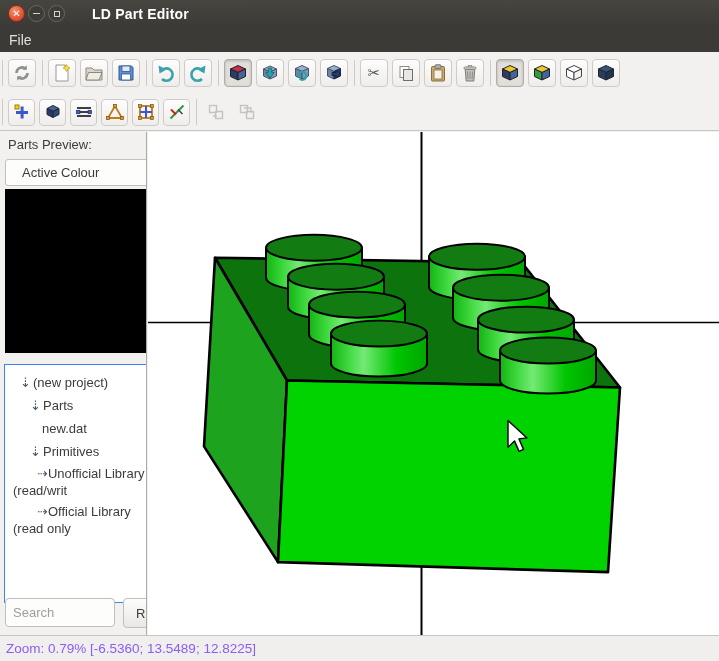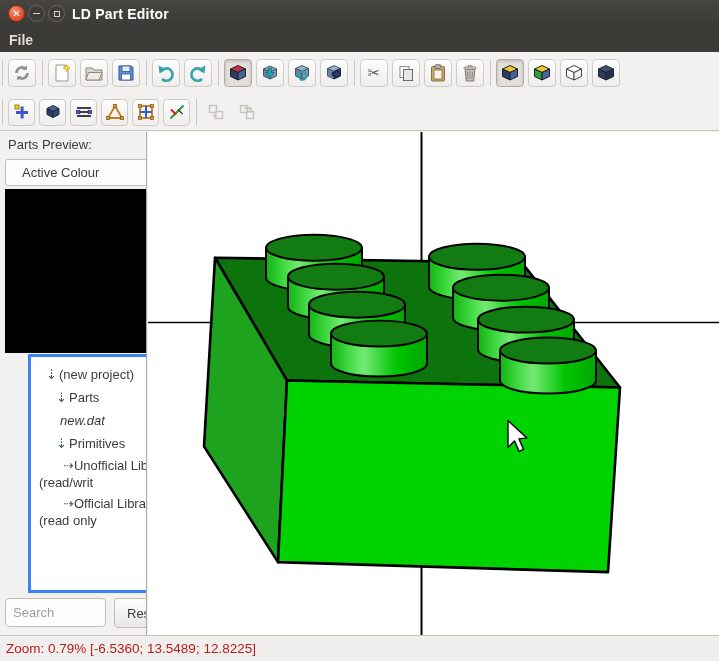--- a/index.html
+++ b/index.html
@@ -7,59 +7,59 @@
   body { font-family:"Liberation Sans","DejaVu Sans",sans-serif; background:#f2f1ef; position:relative; font-size:13px; color:#3c3c3c; }
 
   
   .titlebar { position:absolute; left:0; top:0; width:719px; height:27px;
     background:linear-gradient(#47453f,#3b3a36); display:flex; align-items:center; padding-left:8px; }
   .wbtn { width:17px; height:17px; border-radius:50%; margin-right:3px; display:flex; align-items:center; justify-content:center; font-size:10px; line-height:1; }
   .wclose { background:radial-gradient(circle at 35% 30%, #f1926c, #df4b2e 70%); border:1px solid #8e2b16; color:#fff; }
   .wmin,.wmax { background:#3d3c37; border:1px solid #6b675e; color:#d6d2c9; }
   .wmax i { display:block; width:6px; height:6px; border:1.5px solid #d6d2c9; }
   .wmin i { display:block; width:7px; height:0; border-top:1.5px solid #d6d2c9; }
-  .wtitle { color:#ffffff; font-weight:bold; font-size:14px; margin-left:4px; letter-spacing:.2px;text-align:right; }
-  .menubar { position:absolute; left:0; top:27px; width:719px; height:25px; background:#3b3a36; display:flex; align-items:center;font-weight:bold; }
+  .wtitle { color:#ffffff; font-weight:bold; font-size:14px; margin-left:24px; letter-spacing:.2px;text-align:right; }
+  .menubar { position:absolute; left:0; top:27px; width:719px; height:25px; background:#3b3a36; display:flex; align-items:center; }
   .menuitem { color:#e2ded6; font-size:14px; padding:2px 9px; }
 
   
   .toolbar1 { position:absolute; left:0; top:52px; width:719px; height:42px; background:#f2f1ef; display:flex; align-items:center; }
   .toolbar2 { position:absolute; left:0; top:94px; width:719px; height:37px; background:#f2f1ef; display:flex; align-items:center; border-bottom:1px solid #c9c6c2; }
   .tb { width:28px; height:28px; border:1px solid #cfccc8; border-radius:4px;
     background:linear-gradient(#fdfdfd,#efedeb); display:flex; align-items:center; justify-content:center; margin-right:4px; flex:0 0 auto; }
   .toolbar2 .tb { width:27px; height:27px; }
   .tb.pressed { background:#e2dfdb; border-color:#b0aca8; box-shadow:inset 0 1px 3px rgba(0,0,0,.2); }
   .tb.flat { background:transparent; border-color:transparent; }
   .sep { width:1px; height:26px; background:#cdcac6; margin:0 5px 0 2px; flex:0 0 auto; }
   .tb svg { display:block; }
   .cuticon { font-family:"DejaVu Sans",sans-serif; font-size:15px; color:#5a5a5a; }
 
   
   .sidebar { position:absolute; left:0; top:132px; width:147px; height:503px; background:#f2f1ef; border-right:1px solid #aeaba7; overflow:hidden; }
   .fp-label { position:absolute; left:8px; top:5px; font-size:13px; }
   .combo { position:absolute; left:5px; top:27px; width:150px; height:27px; background:#fdfdfc; border:1px solid #c2beba; border-radius:3px; font-size:13px; line-height:25px; padding-left:16px; color:#3c3c3c; }
   .preview { position:absolute; left:5px; top:57px; width:150px; height:164px; background:#000; }
-  .tree { position:absolute; left:4px; top:222px; width:152px; height:239px; background:#fff; border:3px solid #3b82f6; padding-top:6px; overflow:hidden;margin-left:24px; }
+  .tree { position:absolute; left:4px; top:232px; width:152px; height:239px; background:#fff; border:1px solid #3b82f6; padding-top:6px; overflow:hidden; }
   .ti { line-height:23px; white-space:nowrap; overflow:hidden; }
   .ti .tg { display:inline-block; min-width:13px; color:#47586e; font-family:"DejaVu Sans",sans-serif; font-size:13px; }
   .lvl1 { padding-left:15px; }
   .lvl2 { padding-left:25px; }
-  .lvl3 { padding-left:16px;font-style:italic; }
+  .lvl3 { padding-left:24px; }
   .ti.wrap { padding-left:8px; text-indent:12px; white-space:normal; line-height:17px; padding-top:2px; padding-bottom:2px; }
   .searchrow { position:absolute; left:5px; top:466px; width:160px; height:30px; display:flex; }
-  .searchrow input { width:101px; height:29px; border:1px solid #c2beba; border-radius:4px; padding:0 7px; font-size:13px; font-family:inherit; color:#3c3c3c; background:#fdfdfc; outline:none; }
+  .searchrow input { width:110px; height:29px; border:1px solid #c2beba; border-radius:4px; padding:0 7px; font-size:13px; font-family:inherit; color:#3c3c3c; background:#fdfdfc; outline:none; }
   .searchrow input::placeholder { color:#a19d99; }
   .resetbtn { margin-left:8px; height:30px; padding:0 12px; border:1px solid #c2beba; border-radius:4px; background:linear-gradient(#fdfdfc,#e9e7e4); font-size:13px; color:#3c3c3c; display:flex; align-items:center; }
 
   
   .viewport { position:absolute; left:148px; top:132px; width:571px; height:503px; background:#ffffff; }
   .viewport svg { position:absolute; left:0; top:0; width:100%; height:100%; }
 
   
-  .statusbar { position:absolute; left:0; bottom:0; width:719px; height:26px; background:#f0efed; border-top:1px solid #c9c6c2; display:flex; align-items:center; padding-left:6px; font-size:13.5px; color:#b91c1c; }
+  .statusbar { position:absolute; left:0; bottom:0; width:719px; height:26px; background:#f0efed; border-top:1px solid #c9c6c2; display:flex; align-items:center; padding-left:6px; font-size:13.5px; color:#8b5cf6; }
 </style>
 </head>
 <body>
 
 <div class="titlebar">
   <div class="wbtn wclose">✕</div>
   <div class="wbtn wmin">
       <i></i>
     </div>
   <div class="wbtn wmax">

